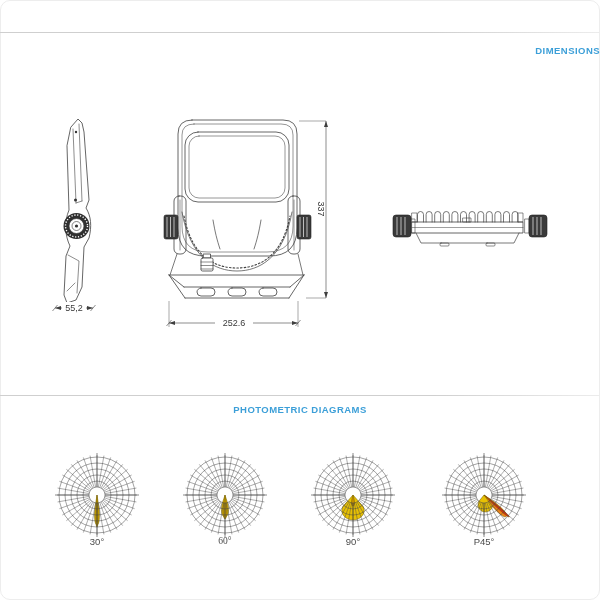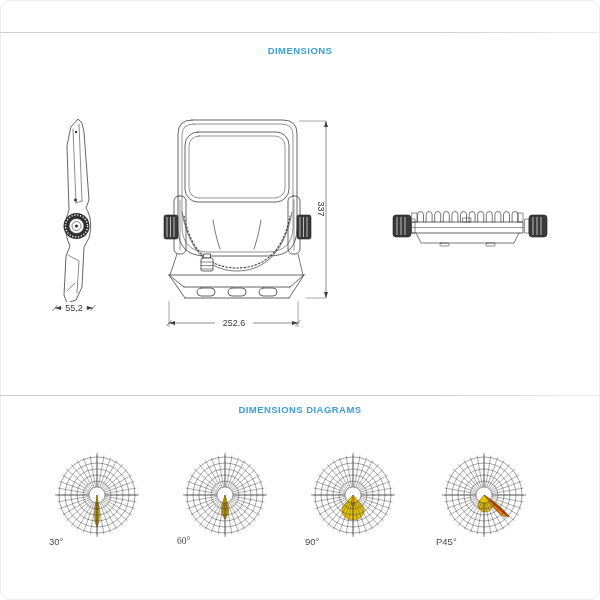--- a/index.html
+++ b/index.html
@@ -16,32 +16,32 @@
     font-size:9.5px;font-weight:700;letter-spacing:.45px;color:#3C9FD8;
   }
   #title-dimensions{top:45px}
   #title-photometric{top:404px}
   .drawing{position:absolute}
   #side-view{left:45px;top:103px}
   #front-view{left:160px;top:108px}
   #top-view{left:390px;top:205px}
   .polar-cell{position:absolute;top:447px;width:96px;height:110px}
   .polar-label{
-    position:absolute;top:89px;left:0;width:100%;text-align:left;
+    position:absolute;top:89px;left:0;width:100%;text-align:center;
     font-size:9.5px;color:#4a4a4a;
   }
   svg text.dim{font-family:"Liberation Sans",sans-serif;font-size:9px;fill:#3a3a3a}
 </style>
 </head>
 <body>
 
 <div class="page-border"></div>
 
 <div class="hr" id="hr-top"></div>
-<div class="sec-title" id="title-dimensions" style="color: rgb(60, 159, 216);">DIMENSIONS</div>
+<div class="sec-title" id="title-dimensions" style="color: rgb(60, 159, 216); text-align: right;">DIMENSIONS</div>
 
 <svg class="drawing" id="side-view" width="60" height="215" viewBox="0 0 60 215">
   <g fill="none" stroke="#3f3f3f" stroke-width="0.8" stroke-linejoin="round" stroke-linecap="round">
     <path d="M26,24 L33,16 L37,20 L39,29 L44,97 L41,105 C46,113 47,123 44,135 L39,144 L37,184 L31,197 L22,200 L19,192 L21,153 L25,143 C20,133 19,119 24,107 L22,43 Z"></path>
     <path d="M28,26 L31,100" stroke-width="0.6"></path>
     <path d="M34,21 L37,98" stroke-width="0.6"></path>
     <path d="M31,100 L37,98" stroke-width="0.6"></path>
     <path d="M23,152 L34,158 L32,190" stroke-width="0.6"></path>
     <path d="M22,188 L30,180" stroke-width="0.6"></path>
   </g>
@@ -138,21 +138,21 @@
   </g>
   <g>
     <rect x="3" y="10" width="18" height="22" rx="3" fill="#3a3a3a" stroke="#222" stroke-width="0.6"></rect>
     <path d="M7,12 V30 M11,12 V30 M15,12 V30" stroke="#dddddd" stroke-width="0.8"></path>
     <rect x="139" y="10" width="18" height="22" rx="3" fill="#3a3a3a" stroke="#222" stroke-width="0.6"></rect>
     <path d="M143,12 V30 M147,12 V30 M151,12 V30" stroke="#dddddd" stroke-width="0.8"></path>
   </g>
 </svg>
 
 <div class="hr" id="hr-mid"></div>
-<div class="sec-title" id="title-photometric" style="color: rgb(60, 159, 216);">DIMENSIONS DIAGRAMS</div>
+<div class="sec-title" id="title-photometric" style="color: rgb(60, 159, 216);">PHOTOMETRIC DIAGRAMS</div>
 
 <div id="polar-row">
     <div class="polar-cell" style="left: 49px;"><svg width="96" height="96" viewBox="0 0 96 96">
         <path d="M48,48 L48.00,48.00 L46.14,59.72 L45.68,64.51 L45.54,68.06 L45.60,70.87 L45.80,73.13 L46.12,74.92 L46.52,76.28 L46.98,77.24 L47.48,77.81 L48.00,78.00 L48.52,77.81 L49.02,77.24 L49.48,76.28 L49.88,74.92 L50.20,73.13 L50.40,70.87 L50.46,68.06 L50.32,64.51 L49.86,59.72 L48.00,48.00 Z" fill="#E2B705" stroke="#6E5A00" stroke-width="0.5"></path>
         <path d="M48,48 L48.00,48.00 L47.11,60.62 L46.88,65.75 L46.82,69.53 L46.84,72.51 L46.94,74.89 L47.10,76.77 L47.29,78.20 L47.51,79.20 L47.75,79.80 L48.00,80.00 L48.25,79.80 L48.49,79.20 L48.71,78.20 L48.90,76.77 L49.06,74.89 L49.16,72.51 L49.18,69.53 L49.12,65.75 L48.89,60.62 L48.00,48.00 Z" fill="#CDA000" stroke="#6E5A00" stroke-width="0.5"></path>
         <circle cx="48" cy="48" r="8" fill="none" stroke="#474747" stroke-width="0.5"></circle>
         <circle cx="48" cy="48" r="14" fill="none" stroke="#474747" stroke-width="0.5"></circle>
         <circle cx="48" cy="48" r="20" fill="none" stroke="#474747" stroke-width="0.5"></circle>
         <circle cx="48" cy="48" r="26" fill="none" stroke="#474747" stroke-width="0.5"></circle>
         <circle cx="48" cy="48" r="32" fill="none" stroke="#474747" stroke-width="0.5"></circle>

